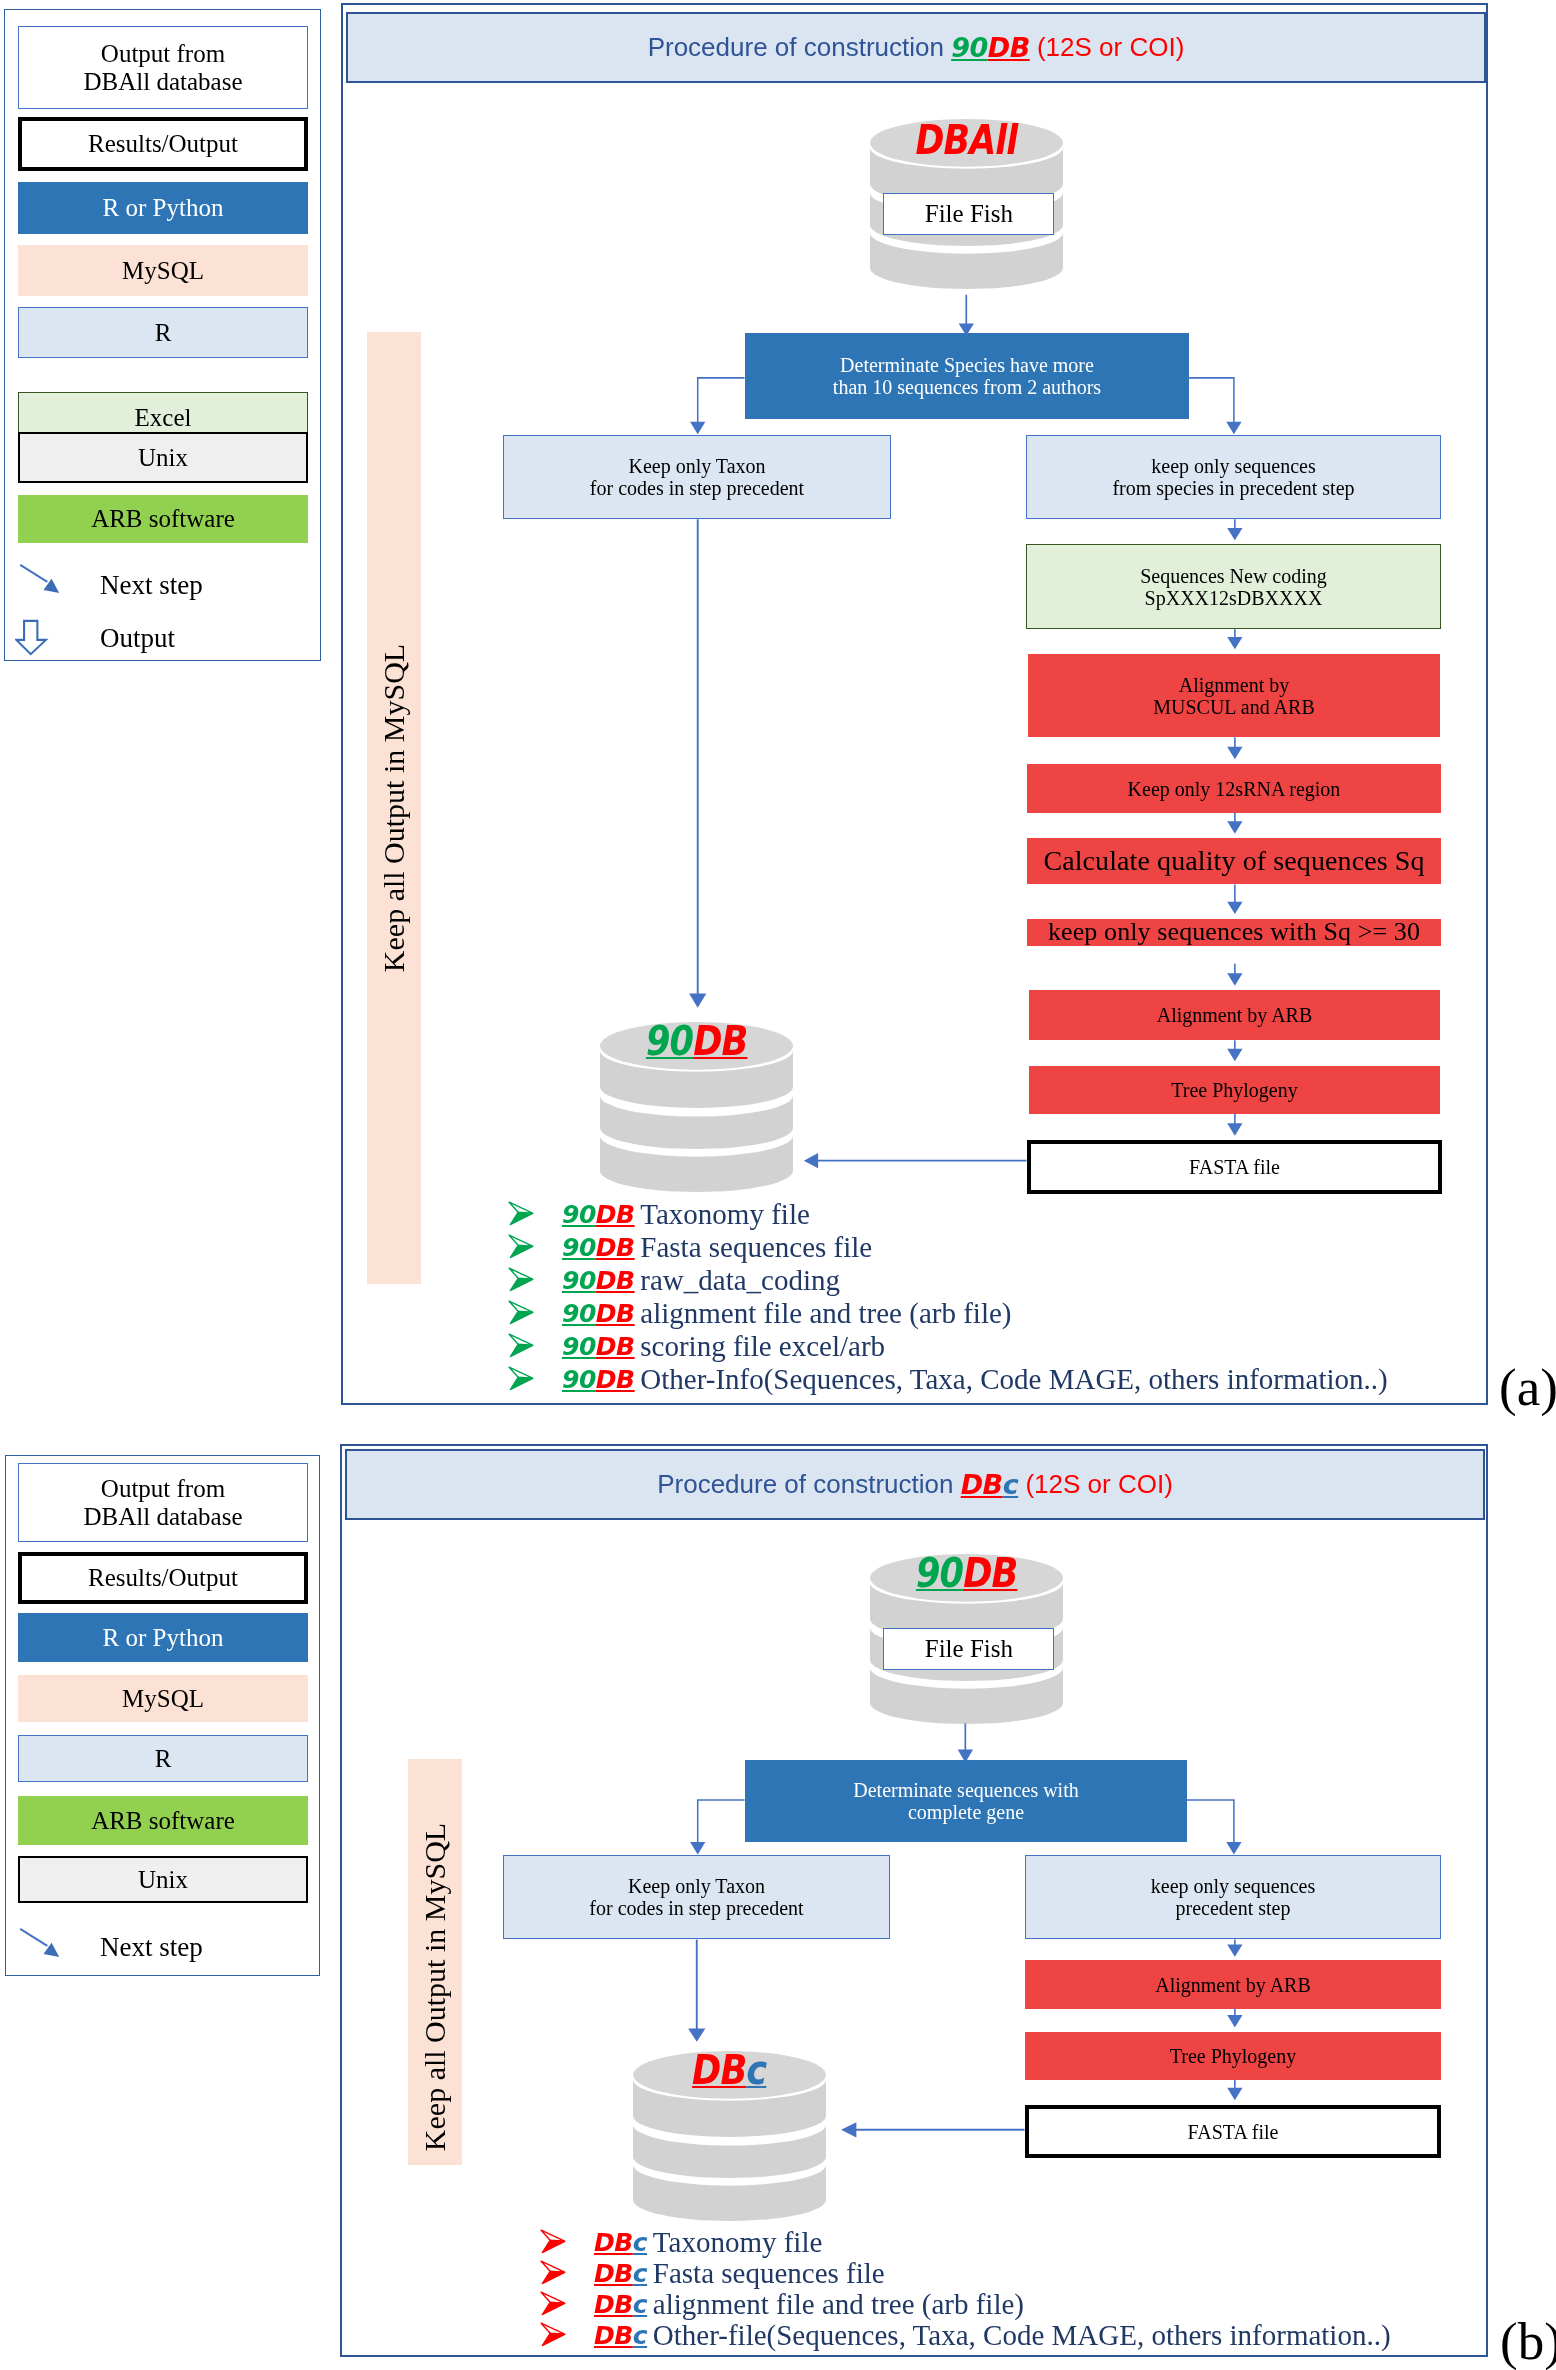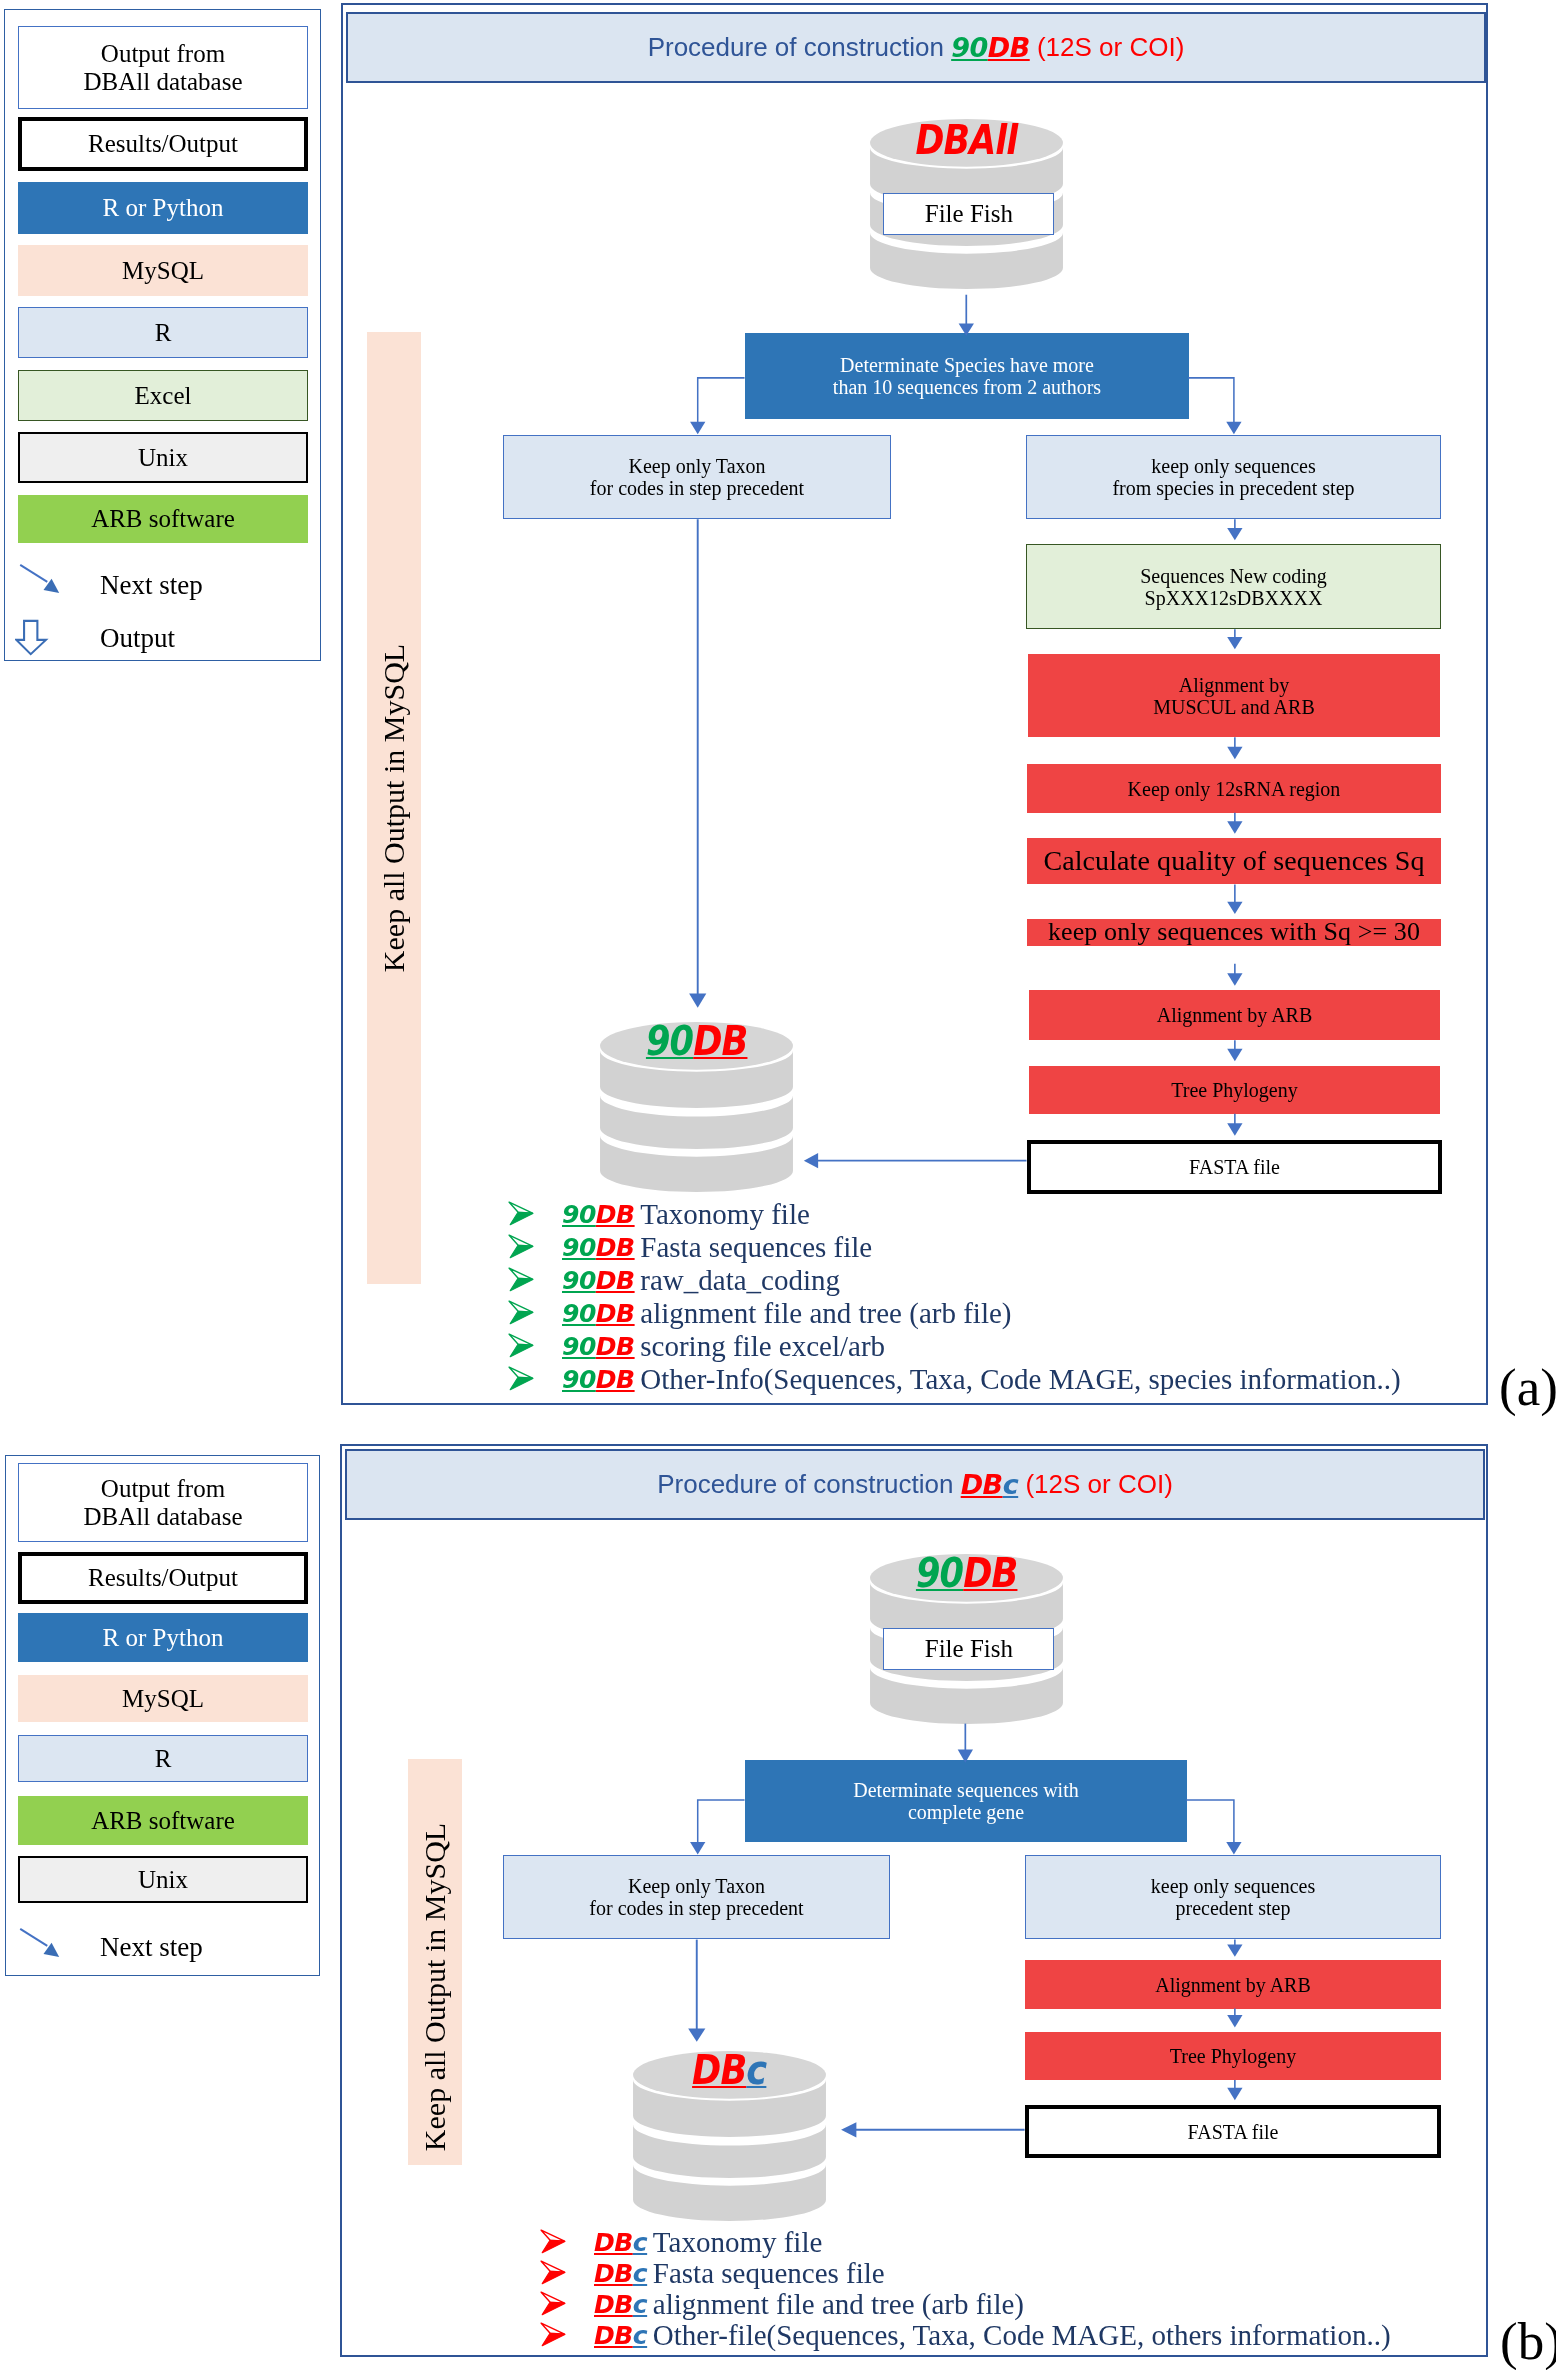--- a/index.html
+++ b/index.html
@@ -12,21 +12,21 @@
   
   .legend-outer{position:absolute;border:1.9px solid #2e5fa3;background:#fff;}
   .lg{position:absolute;left:18px;width:290px;
       display:flex;align-items:center;justify-content:center;text-align:center;
       font-size:25px;color:#000;line-height:1.12;white-space:pre-line;}
   .lg-dball{border:1.5px solid #4472c4;background:#fff;}
   .lg-results{border:4.3px solid #000;background:#fff;}
   .lg-rpython{background:#2e75b6;color:#fff;}
   .lg-mysql{background:#fbe2d5;}
   .lg-r{border:1.5px solid #4472c4;background:#dce6f2;}
-  .lg-excel{border:1.6px solid #375623;background:#e2efd9;}
+  .lg-excel{border:1.6px solid #375623;background:#e2efd9;margin-top:22px;}
   .lg-unix{border:2.7px solid #000;background:#efefef;}
   .lg-arb{background:#92d050;}
   .lg-key{position:absolute;font-size:27px;color:#000;white-space:nowrap;}
 
   
   .panel{position:absolute;border:2.3px solid #2f5496;background:#fff;}
   .panel-title{position:absolute;background:#dbe5f1;border:2.1px solid #2f5496;
                display:flex;align-items:center;justify-content:center;
                font-family:"Liberation Sans","DejaVu Sans",sans-serif;
                font-size:26px;color:#2f5496;white-space:pre;}
@@ -178,21 +178,21 @@
       </svg>
       <span class="tag"><span class="g">90</span><span class="rd">DB</span></span>
       <span class="btext">scoring file excel/arb</span>
     </div>
   <div class="brow">
       <svg class="bmark" width="29" height="25" viewBox="0 0 30 26">
         <path d="M 2.2 1.2 L 26.5 12.6 L 11.5 11.6 Z" fill="none" stroke="#00a550" stroke-width="1.5" stroke-linejoin="round"></path>
         <path d="M 11.2 11.9 L 26.8 12.9 L 3.3 24.6 Z" fill="#00a550" stroke="#00a550" stroke-width="1.2" stroke-linejoin="round"></path>
       </svg>
       <span class="tag"><span class="g">90</span><span class="rd">DB</span></span>
-      <span class="btext">Other-Info(Sequences, Taxa,  Code MAGE, species information..)</span>
+      <span class="btext">Other-Info(Sequences, Taxa,  Code MAGE, others information..)</span>
     </div>
 </div>
 
 <div class="panel-label" style="left:1499px;top:1361px;">(a)</div>
 
 <div class="legend-outer" style="left:4.8px;top:1455px;width:315px;height:521px;"></div>
 <div class="lg lg-dball" style="top:1463px;height:79px;">Output  from
 DBAll  database</div>
 <div class="lg lg-results" style="top:1552px;height:52px;">Results/Output</div>
 <div class="lg lg-rpython" style="top:1613px;height:49px;">R or Python</div>

